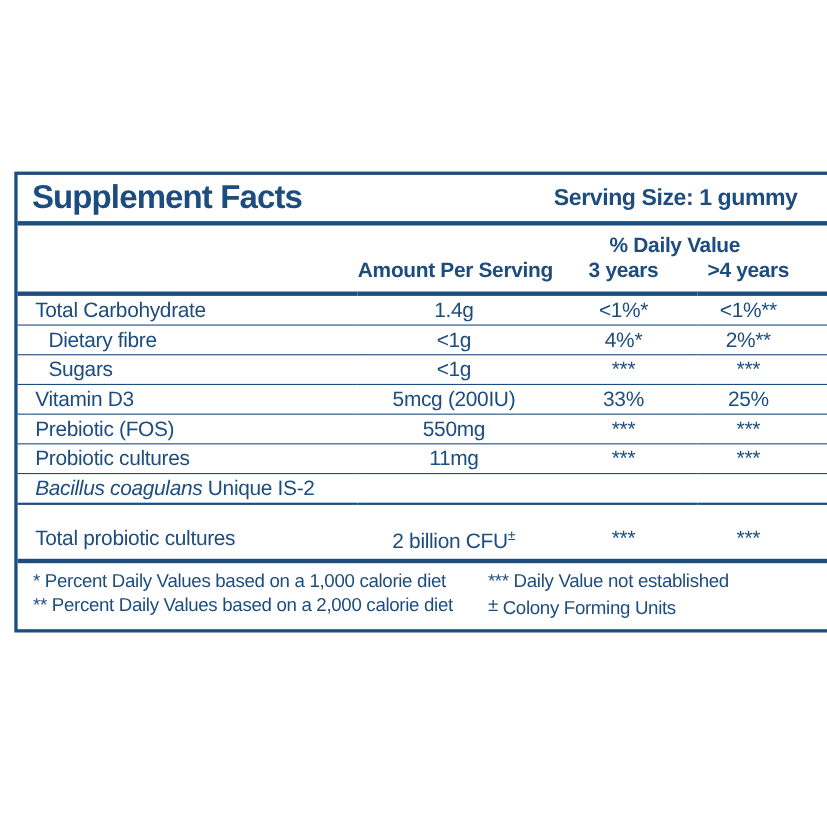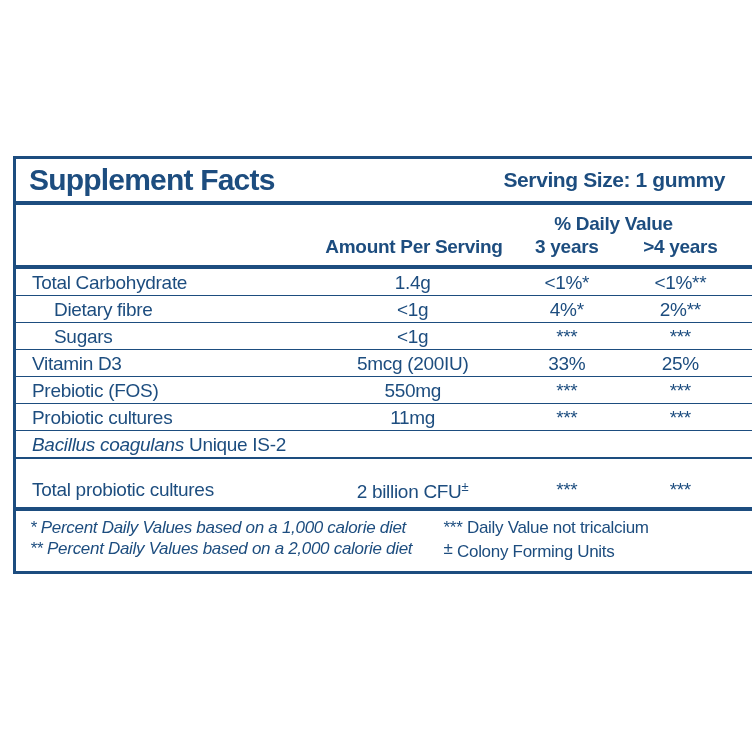--- a/index.html
+++ b/index.html
@@ -60,36 +60,36 @@
   thead th { font-weight: bold; }
   .h1row th { padding-top: 9px; line-height: 20px; text-align: center; margin-top: 44px; }
   .h2row th { padding: 2px 0 7px 0; line-height: 22px; text-align: center; }
   .dv-group { padding-right: 30px; }
   th.last, td.last { padding-right: 30px; }
   tbody tr { border-top: 1.5px solid #1d4d7f; }
   tbody tr:first-child { border-top: 0; }
   tbody tr.total-row { border-top: 2.5px solid #1d4d7f; }
   tbody td { padding-top: 2.5px; padding-bottom: 2.5px; line-height: 21px; }
   td.lbl { text-align: left; padding-left: 16px; }
-  tr.indent td.lbl { padding-left: 38px; margin-left: 28px; }
+  tr.indent td.lbl { padding-left: 28px; margin-left: 28px; }
   tr.bold td.lbl { font-weight: normal; }
   td.amt { text-align: center; }
   td.dv { text-align: center; }
   tr.total-row td { padding-top: 17px; padding-bottom: 5px; }
   .italic { font-style: italic; }
   sup { font-size: 13px; letter-spacing: 0; }
   
   .footnotes {
     display: flex;
     border-top: 4px solid #1d4d7f;
     padding: 6px 14px 9px 14px;
     font-size: 17px;
     letter-spacing: -0.3px;
   }
-  .fn-left { width: 58%; font-style: italic; }
+  .fn-left { width: 58%; }
   .fn-right { flex: 1; }
   .fn-line { line-height: 21px; white-space: nowrap; }
   .fn-marker { display: inline-block; }
   .fn-marker.sup { vertical-align: 3px; }
 </style>
 </head>
 <body>
 
 <section class="label-box">
 
@@ -176,18 +176,18 @@
 
     </tbody>
   </table>
 
   <div class="footnotes">
     <div class="fn-left">
       <div class="fn-line"><span class="fn-marker">*</span> <span>Percent Daily Values based on a 1,000 calorie diet</span></div>
       <div class="fn-line"><span class="fn-marker">**</span> <span>Percent Daily Values based on a 2,000 calorie diet</span></div>
     </div>
     <div class="fn-right">
-      <div class="fn-line"><span class="fn-marker">***</span> <span>Daily Value not tricalcium</span></div>
+      <div class="fn-line"><span class="fn-marker">***</span> <span>Daily Value not established</span></div>
       <div class="fn-line"><span class="fn-marker sup">±</span> <span>Colony Forming Units</span></div>
     </div>
   </div>
 
 </section>
 
 </body></html>

